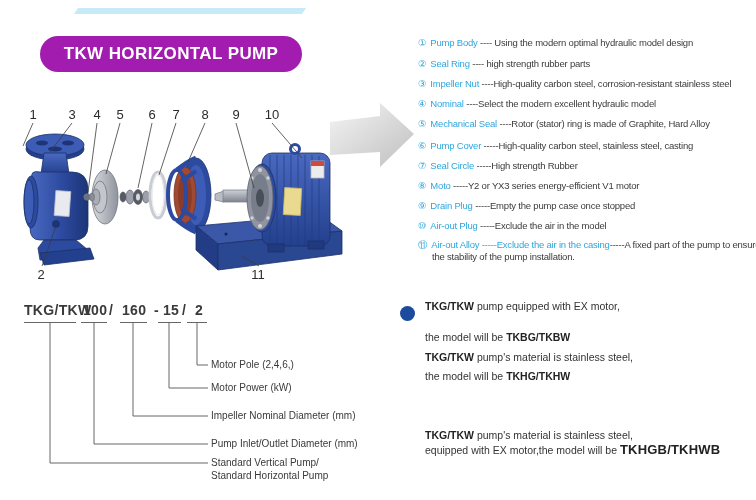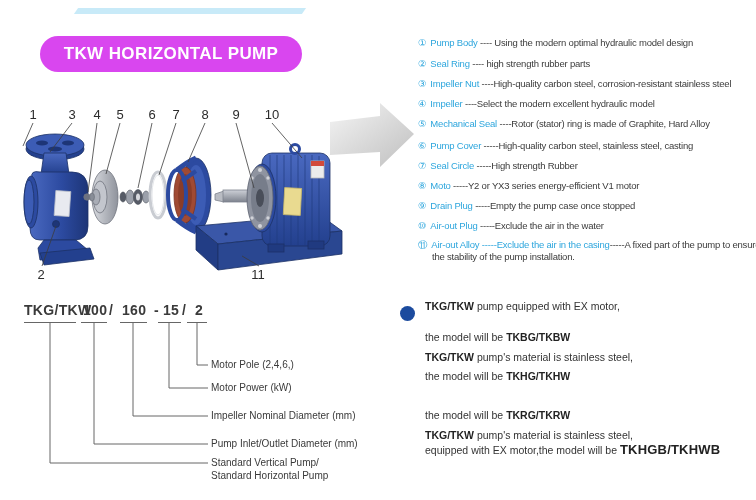--- a/index.html
+++ b/index.html
@@ -1,21 +1,21 @@
 <!DOCTYPE html>
 <html><head>
 <meta charset="utf-8">
 <style>
   html,body{margin:0;padding:0;background:#fff;}
   #canvas{position:relative;width:756px;height:500px;background:#ffffff;overflow:hidden;
           font-family:"Liberation Sans",sans-serif;color:#3b3b3b;}
 
   
   .top-strip{position:absolute;left:76px;top:8px;width:228px;height:6px;background:#9bd9f3;opacity:.55;transform:skewX(-35deg);}
-  .banner{position:absolute;left:40px;top:36px;width:262px;height:36px;background:#d946ef;border-radius:19px;
+  .banner{position:absolute;left:40px;top:36px;width:262px;height:36px;background:#a21caf;border-radius:19px;
           display:flex;align-items:center;justify-content:center;color:#fff;font-weight:bold;
           font-size:17px;letter-spacing:.4px;}
 
   
   .pitem{position:absolute;left:418px;width:338px;font-size:9.5px;line-height:12px;letter-spacing:-.2px;
          color:#3b3b3b;padding-left:14px;text-indent:-14px;}
   .pnum{color:#2ea6dd;font-family:"DejaVu Sans",sans-serif;margin-right:4px;}
   .plbl{color:#2ea6dd;}
   .pdesc{color:#3b3b3b;}
 
@@ -178,27 +178,27 @@
         <stop offset="0" stop-color="#f5f5f5"></stop>
           <stop offset="1" stop-color="#bfbfbf"></stop>
       </linearGradient>
     </defs>
     <polygon points="5,27 55,21 55,8 89,39 55,72 55,57 5,60" fill="url(#gArrow)"></polygon>
   </svg>
 
   <div class="pitem" style="top:37px"><span class="pnum">①</span><span class="plbl">Pump Body</span><span class="pdesc"> ---- Using the modern optimal hydraulic model design</span></div>
   <div class="pitem" style="top:58px"><span class="pnum">②</span><span class="plbl">Seal Ring</span><span class="pdesc"> ---- high strength rubber parts</span></div>
   <div class="pitem" style="top:78px"><span class="pnum">③</span><span class="plbl">Impeller Nut</span><span class="pdesc"> ----High-quality carbon steel, corrosion-resistant stainless steel</span></div>
-  <div class="pitem" style="top:98px"><span class="pnum">④</span><span class="plbl">Impeller</span><span class="pdesc"> ----Select the modern excellent hydraulic model</span></div>
+  <div class="pitem" style="top:98px"><span class="pnum">④</span><span class="plbl">Nominal</span><span class="pdesc"> ----Select the modern excellent hydraulic model</span></div>
   <div class="pitem" style="top:118px"><span class="pnum">⑤</span><span class="plbl">Mechanical Seal</span><span class="pdesc"> ----Rotor (stator) ring is made of Graphite, Hard Alloy</span></div>
   <div class="pitem" style="top:140px"><span class="pnum">⑥</span><span class="plbl">Pump Cover</span><span class="pdesc"> -----High-quality carbon steel, stainless steel, casting</span></div>
   <div class="pitem" style="top:160px"><span class="pnum">⑦</span><span class="plbl">Seal Circle</span><span class="pdesc"> -----High strength Rubber</span></div>
   <div class="pitem" style="top:180px"><span class="pnum">⑧</span><span class="plbl">Moto</span><span class="pdesc"> -----Y2 or YX3 series energy-efficient V1 motor</span></div>
   <div class="pitem" style="top:200px"><span class="pnum">⑨</span><span class="plbl">Drain Plug</span><span class="pdesc"> -----Empty the pump case once stopped</span></div>
-  <div class="pitem" style="top:220px"><span class="pnum">⑩</span><span class="plbl">Air-out Plug</span><span class="pdesc"> -----Exclude the air in the water</span></div>
+  <div class="pitem" style="top:220px"><span class="pnum">⑩</span><span class="plbl">Air-out Plug</span><span class="pdesc"> -----Exclude the air in the model</span></div>
   <div class="pitem" style="top:239px"><span class="pnum">⑪</span><span class="plbl">Air-out Alloy -----Exclude the air in the casing</span><span class="pdesc">-----A fixed part of the pump to ensure the stability of the pump installation.</span></div>
 
   <svg style="left:20px;top:295px" width="345" height="200" viewBox="0 0 345 200">
     <text class="mtok" x="4" y="20">TKG/TKW</text>
     <text class="mtok" x="63" y="20">100</text>
     <text class="mtok" x="89" y="20">/</text>
     <text class="mtok" x="102" y="20">160</text>
     <text class="mtok" x="134" y="20">-</text>
     <text class="mtok" x="143" y="20">15</text>
     <text class="mtok" x="162" y="20">/</text>
@@ -223,17 +223,16 @@
     <text class="mlbl" x="191" y="152">Pump Inlet/Outlet Diameter (mm)</text>
     <text class="mlbl" x="191" y="171">Standard Vertical Pump/</text>
     <text class="mlbl" x="191" y="184">Standard Horizontal Pump</text>
   </svg>
 
   <div class="bullet"></div>
   <div class="nline" style="top:300px"><span class="nb">TKG/TKW</span><span> pump equipped with EX motor,</span><span class="nb"></span></div>
   <div class="nline" style="top:331px"><span class="nb"></span><span>the model will be </span><span class="nb">TKBG/TKBW</span></div>
   <div class="nline" style="top:351px"><span class="nb">TKG/TKW</span><span> pump's material is stainless steel,</span><span class="nb"></span></div>
   <div class="nline" style="top:370px"><span class="nb"></span><span>the model will be </span><span class="nb">TKHG/TKHW</span></div>
-  <div class="nline" style="top:409px"><span class="nb"></span><span>the model will be </span><span class="nb">TKRG/TKRW</span></div>
   <div class="nline" style="top:429px"><span class="nb">TKG/TKW</span><span> pump's material is stainless steel,</span><span class="nb"></span></div>
   <div class="nline" style="top:443px"><span class="nb"></span><span>equipped with EX motor,the model will be </span><span class="nb nb-big">TKHGB/TKHWB</span></div>
 
 </div>
 
 </body></html>

